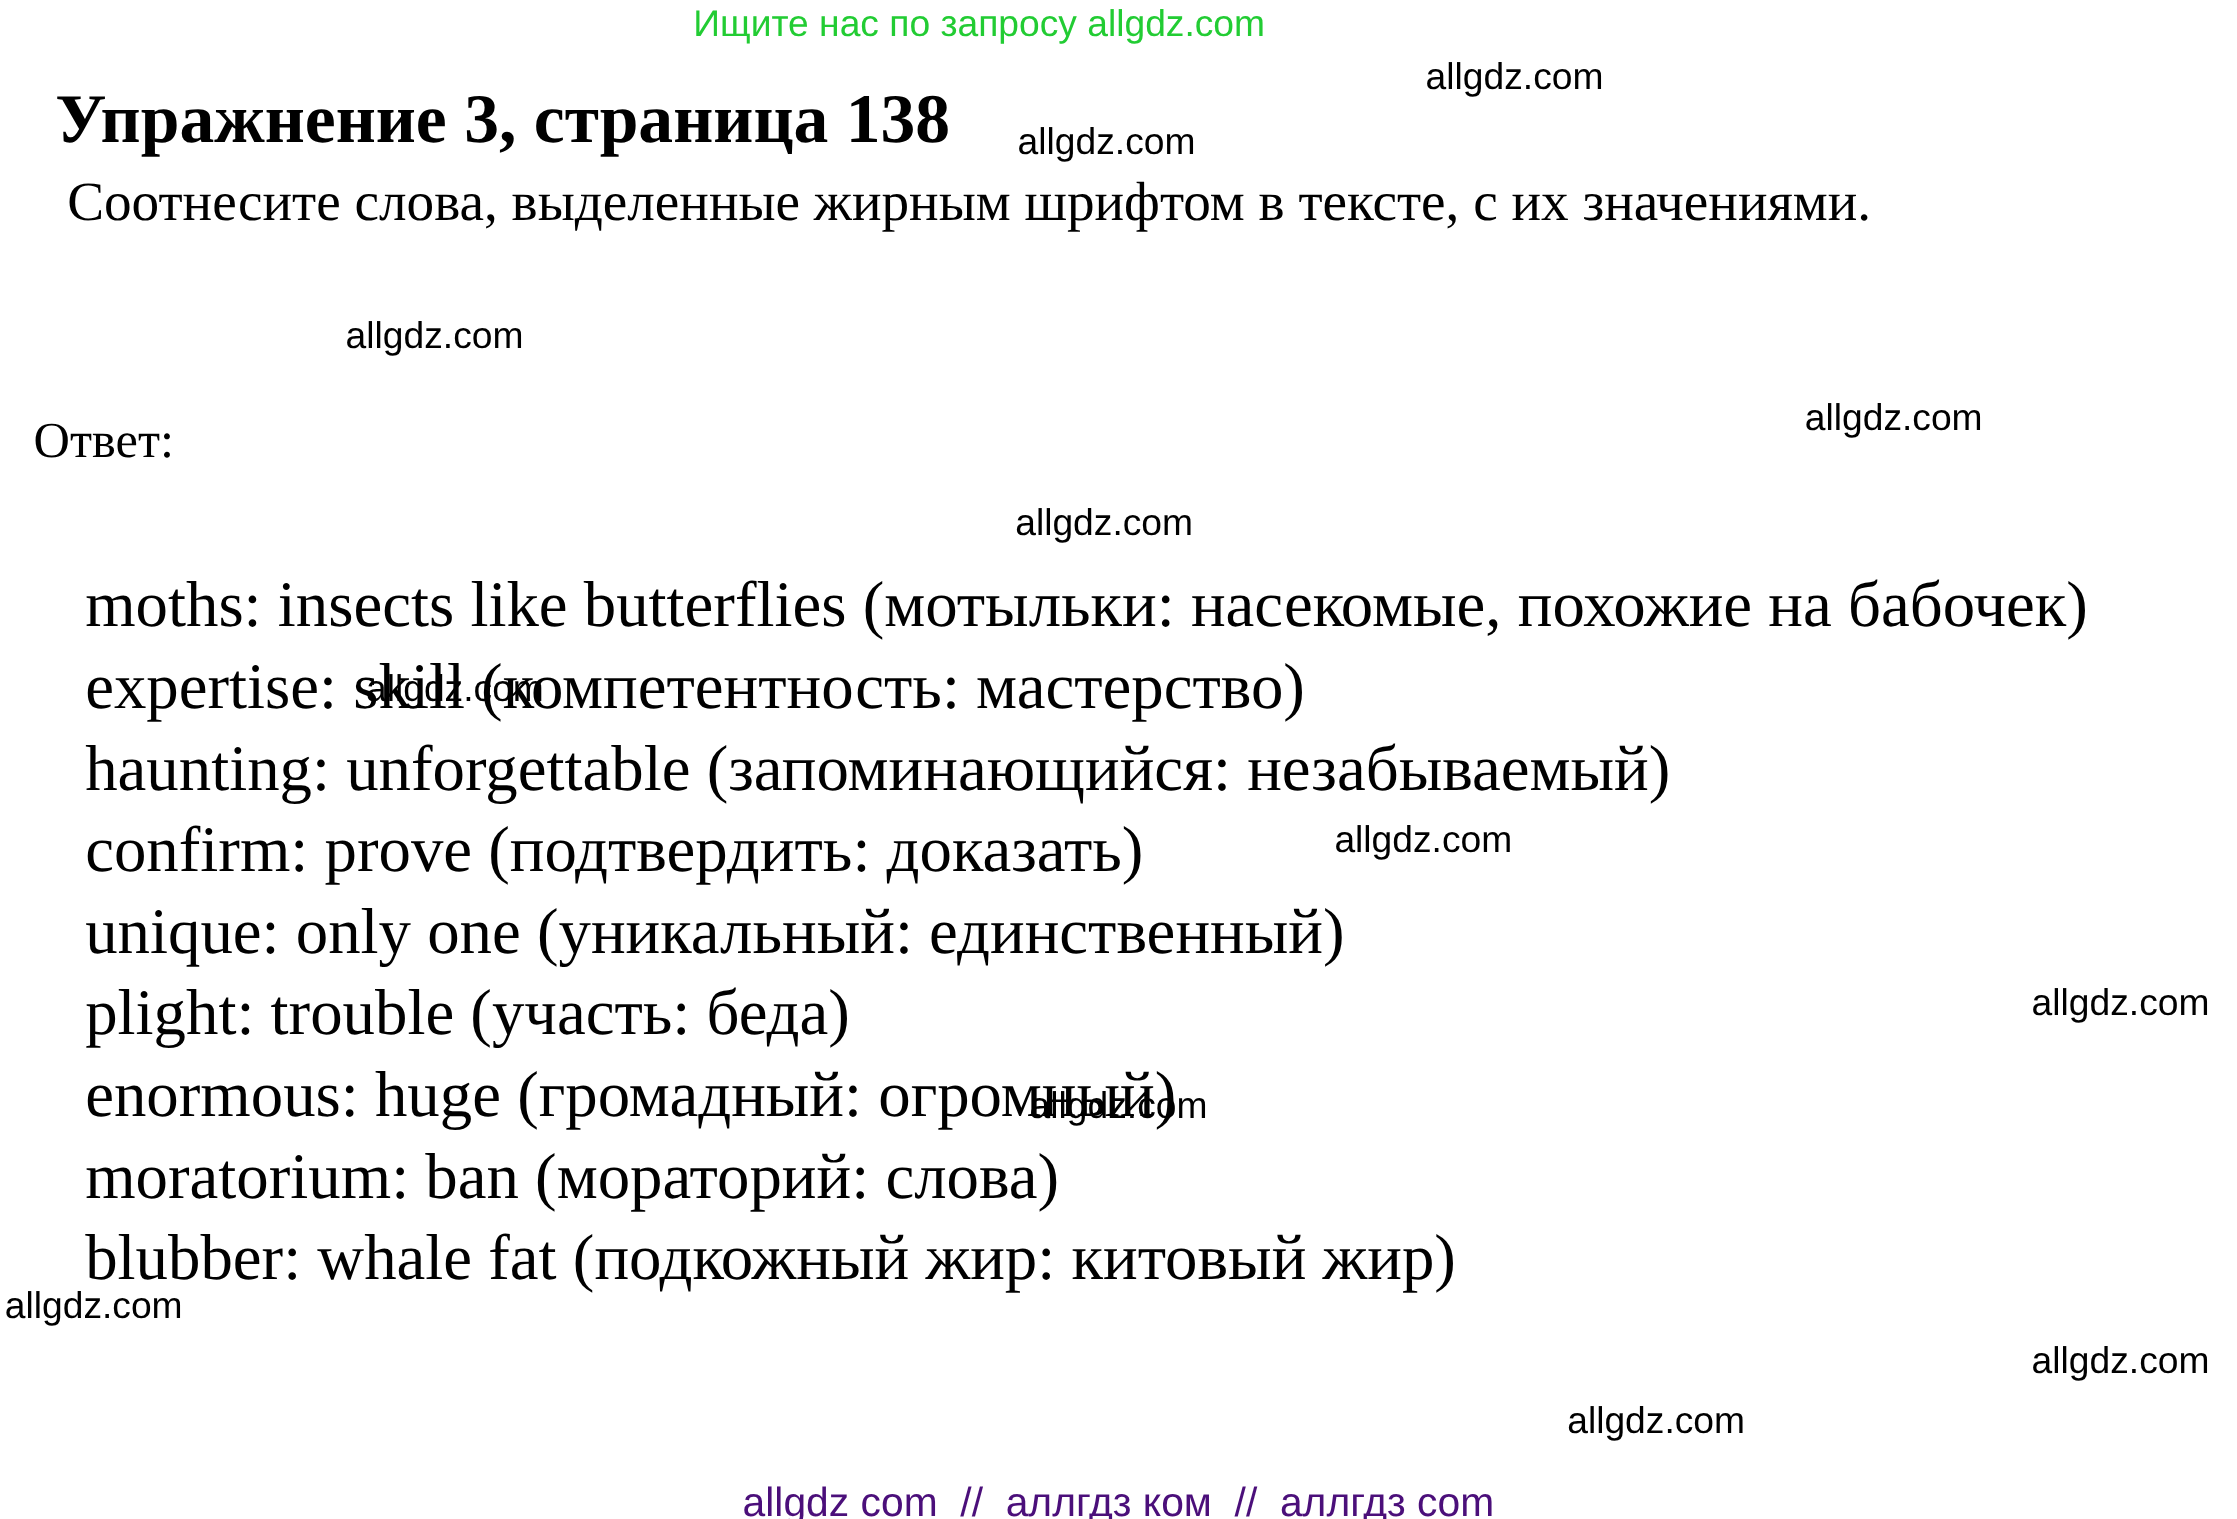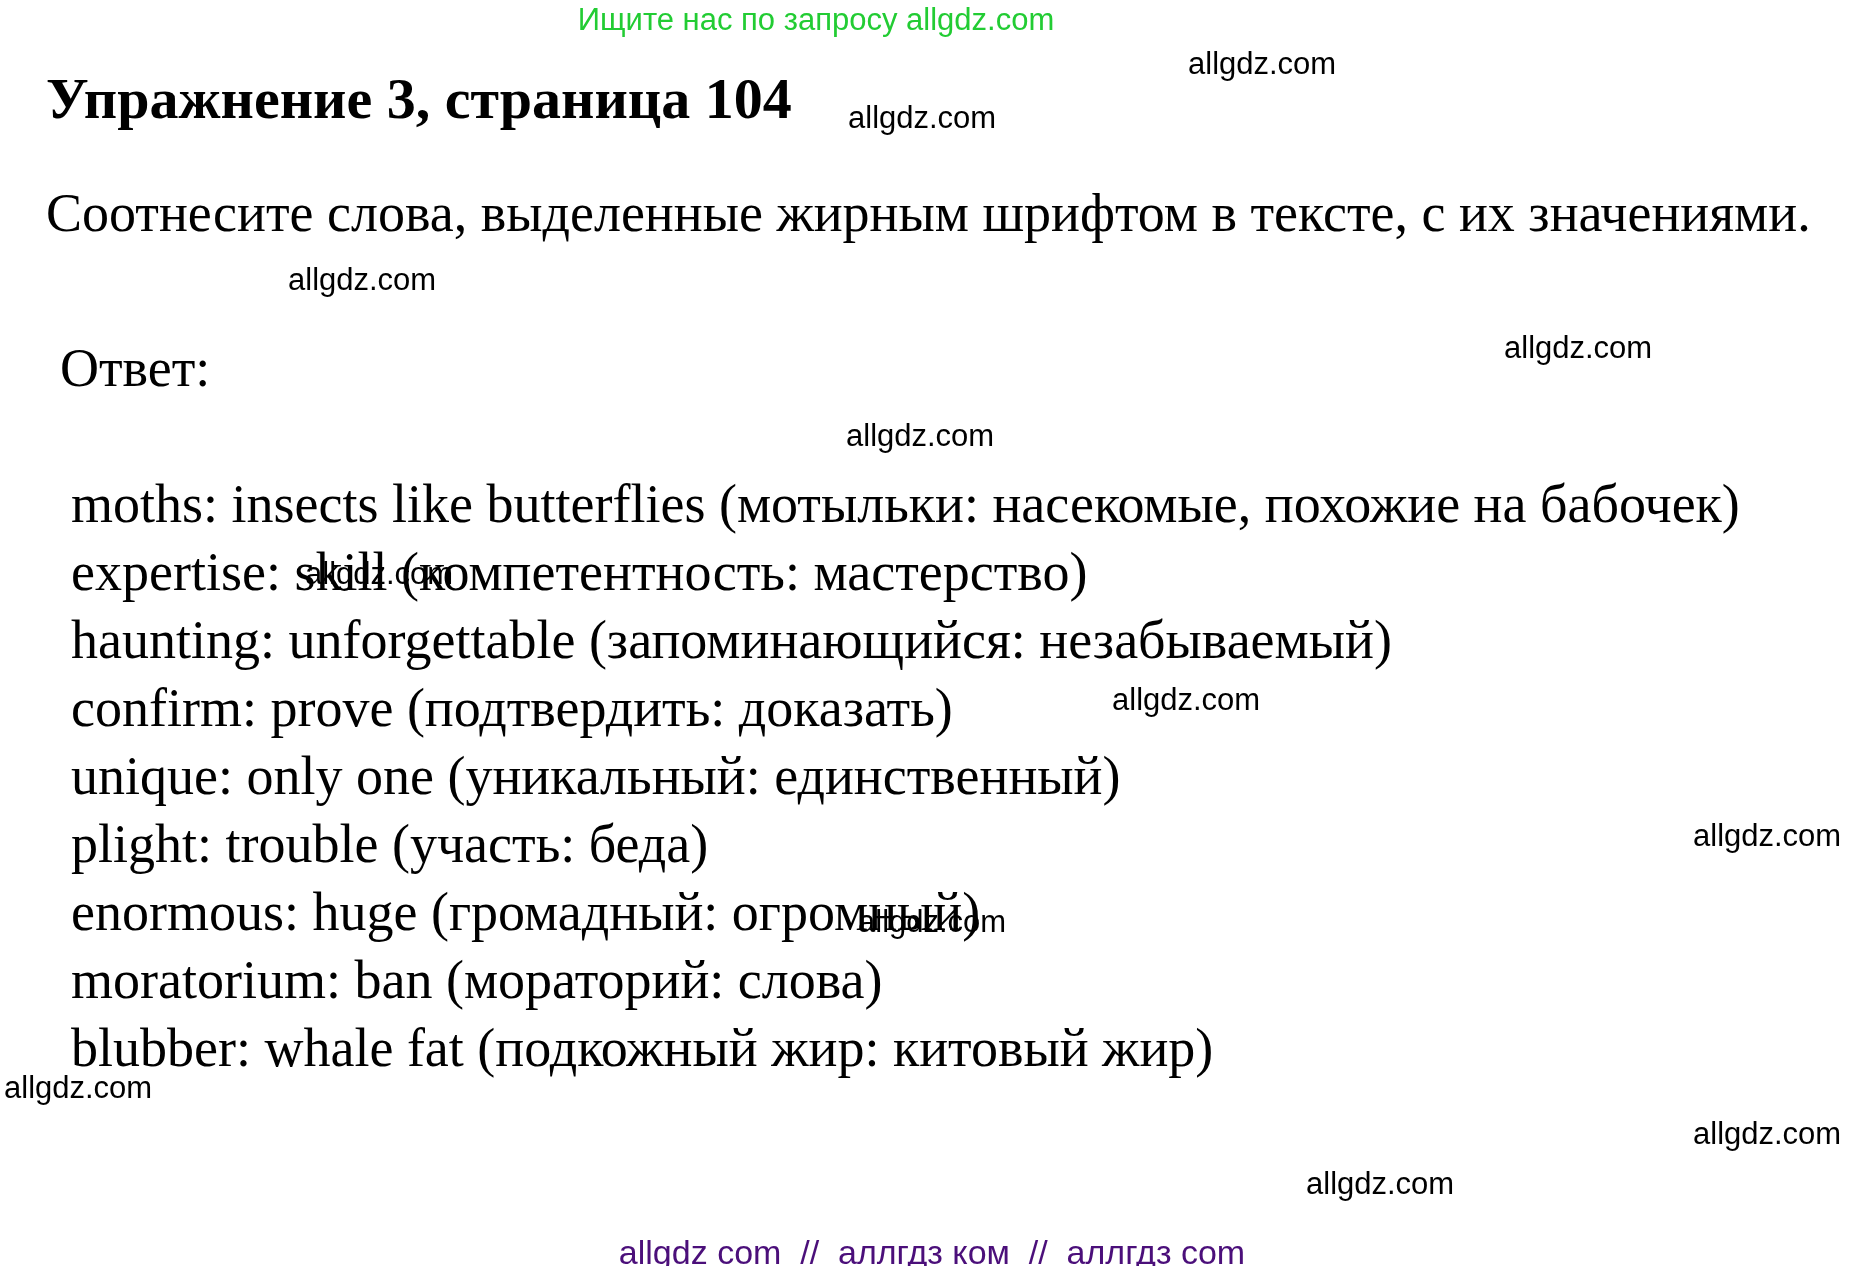--- a/index.html
+++ b/index.html
@@ -10,24 +10,24 @@
   }
   .abs { position: absolute; white-space: nowrap; }
   .banner {
     left: 0; width: 1632px; top: 2px; text-align: center;
     font-family: "Liberation Sans", sans-serif; font-size: 31px; color: #22cc33;
   }
   .title {
     left: 46px; top: 64px; font-size: 58px; font-weight: bold; line-height: 70px;
   }
   .instruction {
-    left: 46px; top: 134px; width: 1788px; font-size: 54px; line-height: 68px;
-    text-align: justify; text-align-last: left; white-space: normal; margin-top: 45px;
+    left: 56px; top: 134px; width: 1788px; font-size: 46px; line-height: 68px;
+    text-align: justify; text-align-last: left; white-space: normal;
   }
-  .answer-label { left: 60px; top: 334px; font-size: 54px; line-height: 68px; }
+  .answer-label { left: 28px; top: 334px; font-size: 42px; line-height: 68px; }
   .answers {
     position: absolute; left: 46px; top: 470px; width: 1788px;
     font-size: 54px; line-height: 68px;
   }
   .answer-item { white-space: nowrap; margin-left: 25px; }
   .answer-item.first {
     white-space: normal; text-align: justify; text-align-last: left;
   }
   .wm {
     position: absolute; white-space: nowrap;
@@ -36,21 +36,21 @@
   .footer {
     left: 0; width: 1864px; top: 1233px; text-align: center;
     font-family: "Liberation Sans", sans-serif; font-size: 34px; color: #4b0f7a;
   }
 </style>
 </head>
 <body>
 
 <div class="abs banner">Ищите нас по запросу allgdz.com</div>
 
-<div class="abs title">Упражнение 3, страница 104</div>
+<div class="abs title">Упражнение 3, страница 138</div>
 
 <div class="abs instruction">Соотнесите слова, выделенные жирным шрифтом в тексте, с их значениями.</div>
 
 <div class="abs answer-label">Ответ:</div>
 
 <div class="answers">
   <div class="answer-item first">moths: insects like butterflies (мотыльки: насекомые, похожие на бабочек)</div>
   <div class="answer-item">expertise: skill (компетентность: мастерство)</div>
   <div class="answer-item">haunting: unforgettable (запоминающийся: незабываемый)</div>
   <div class="answer-item">confirm: prove (подтвердить: доказать)</div>

